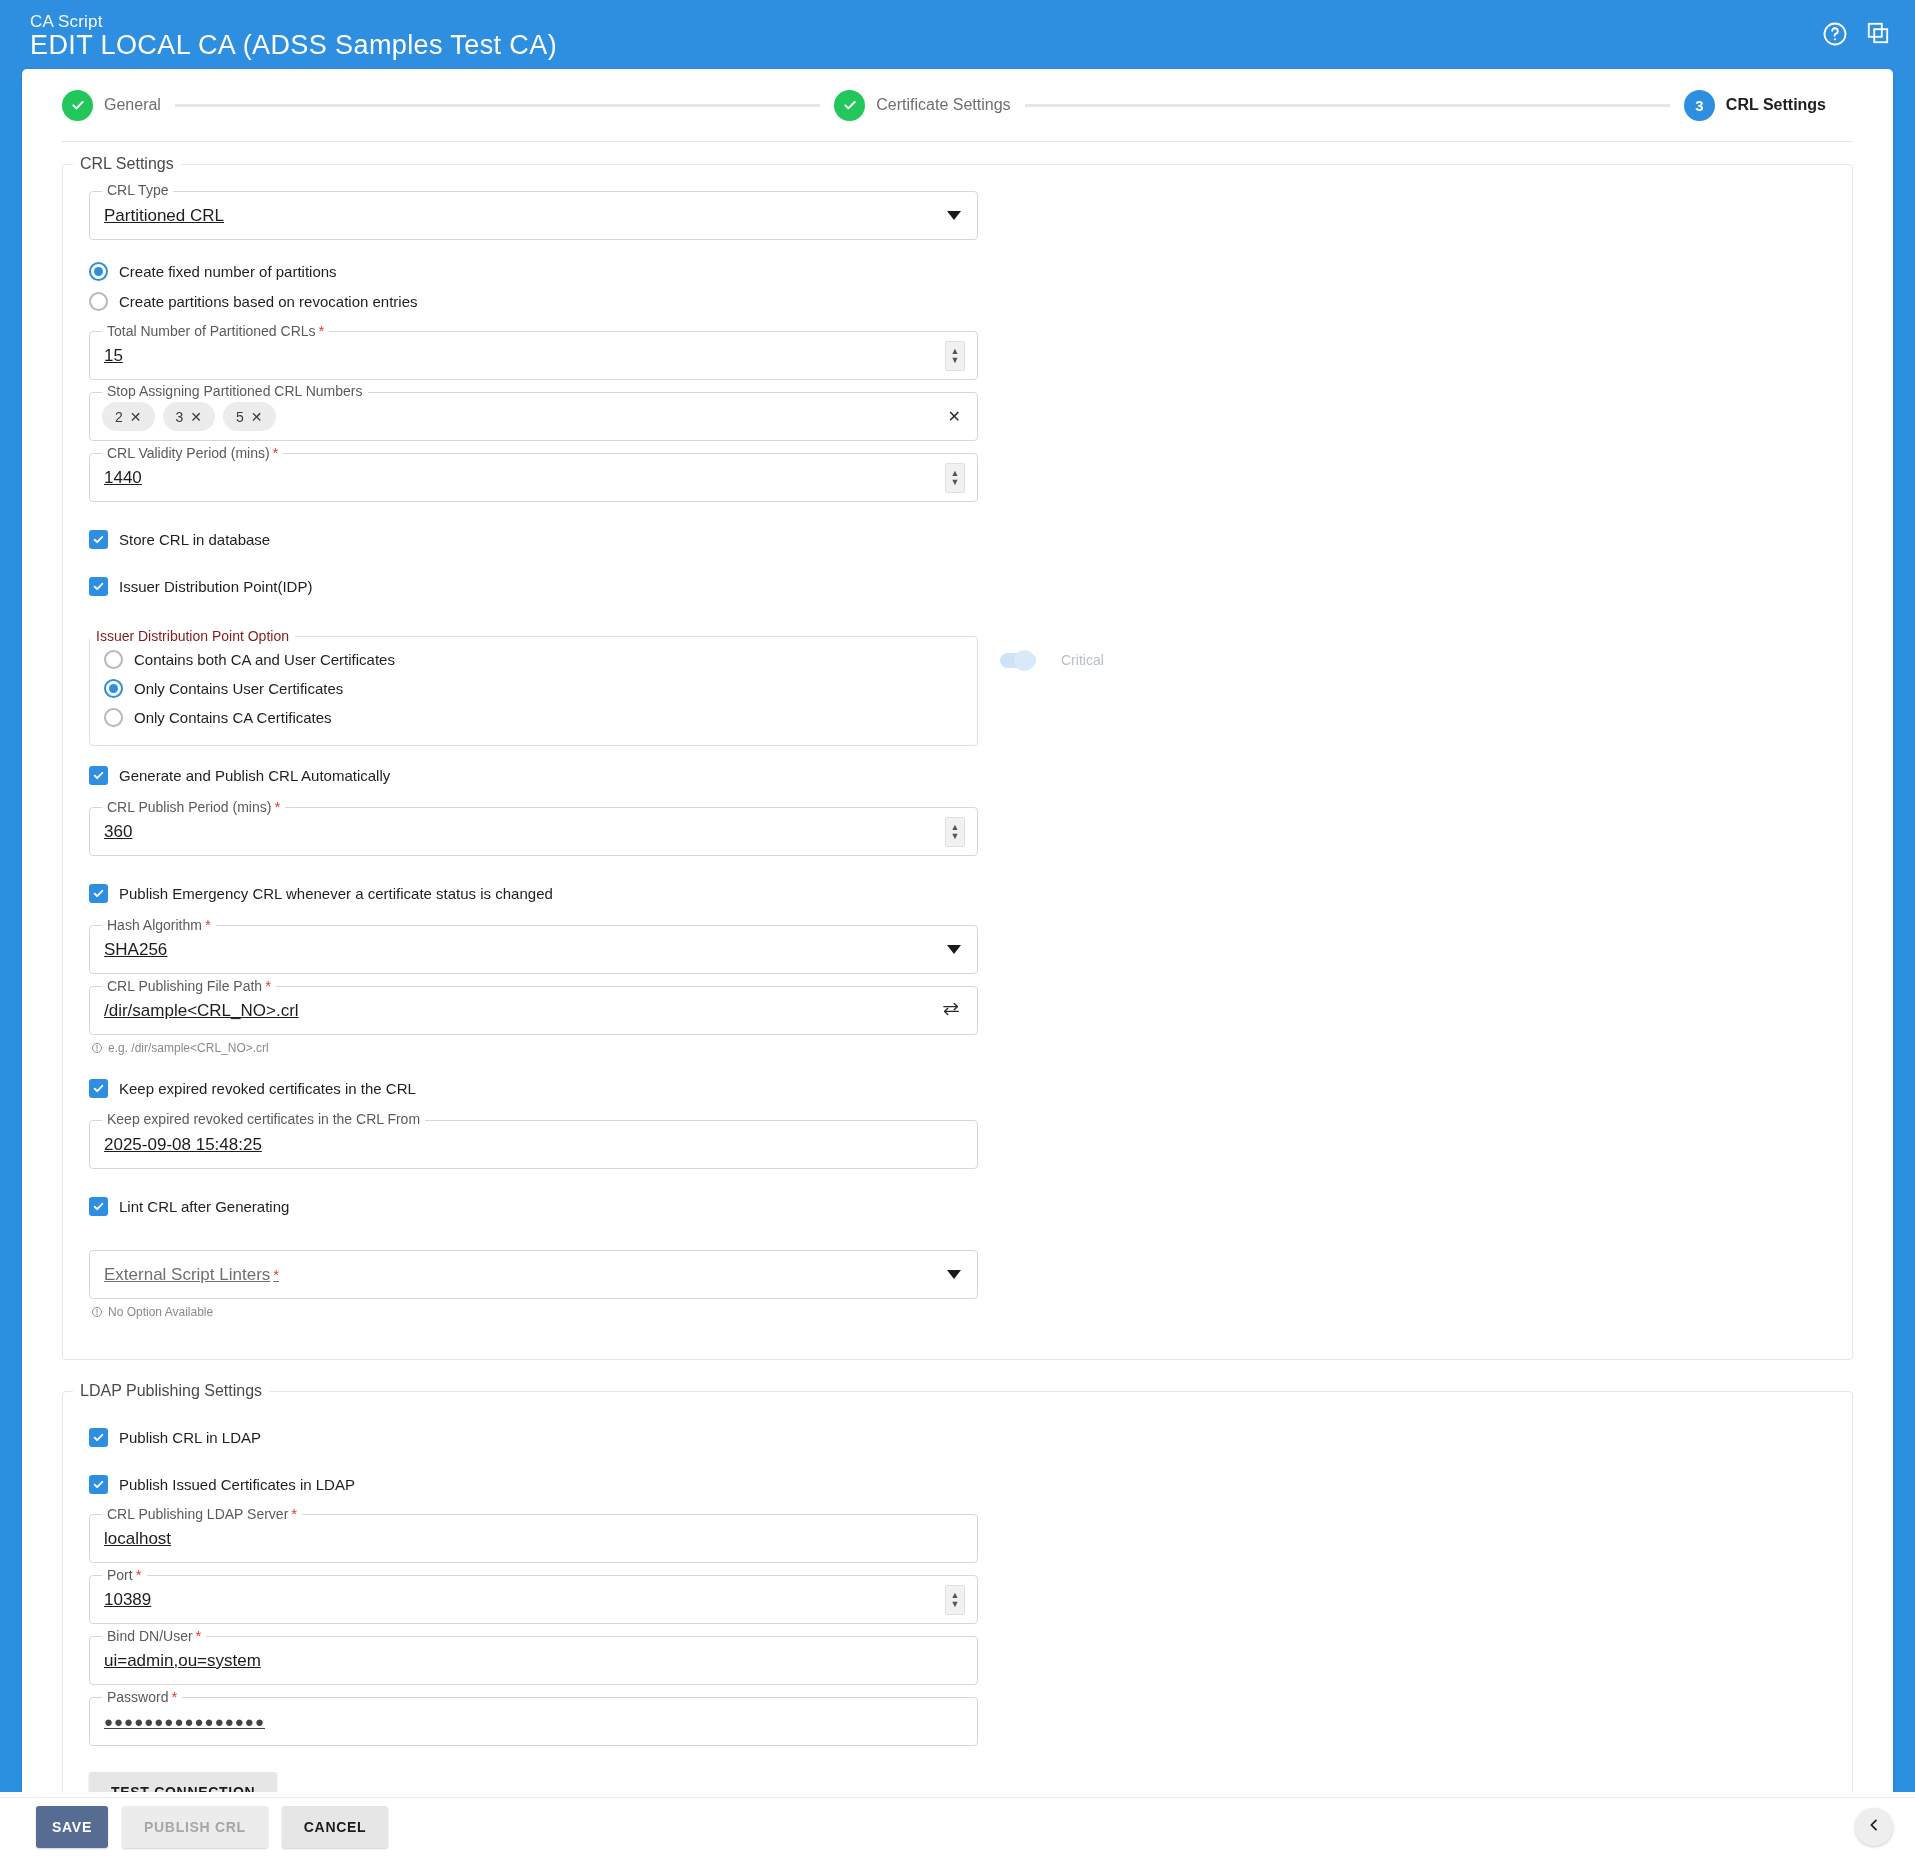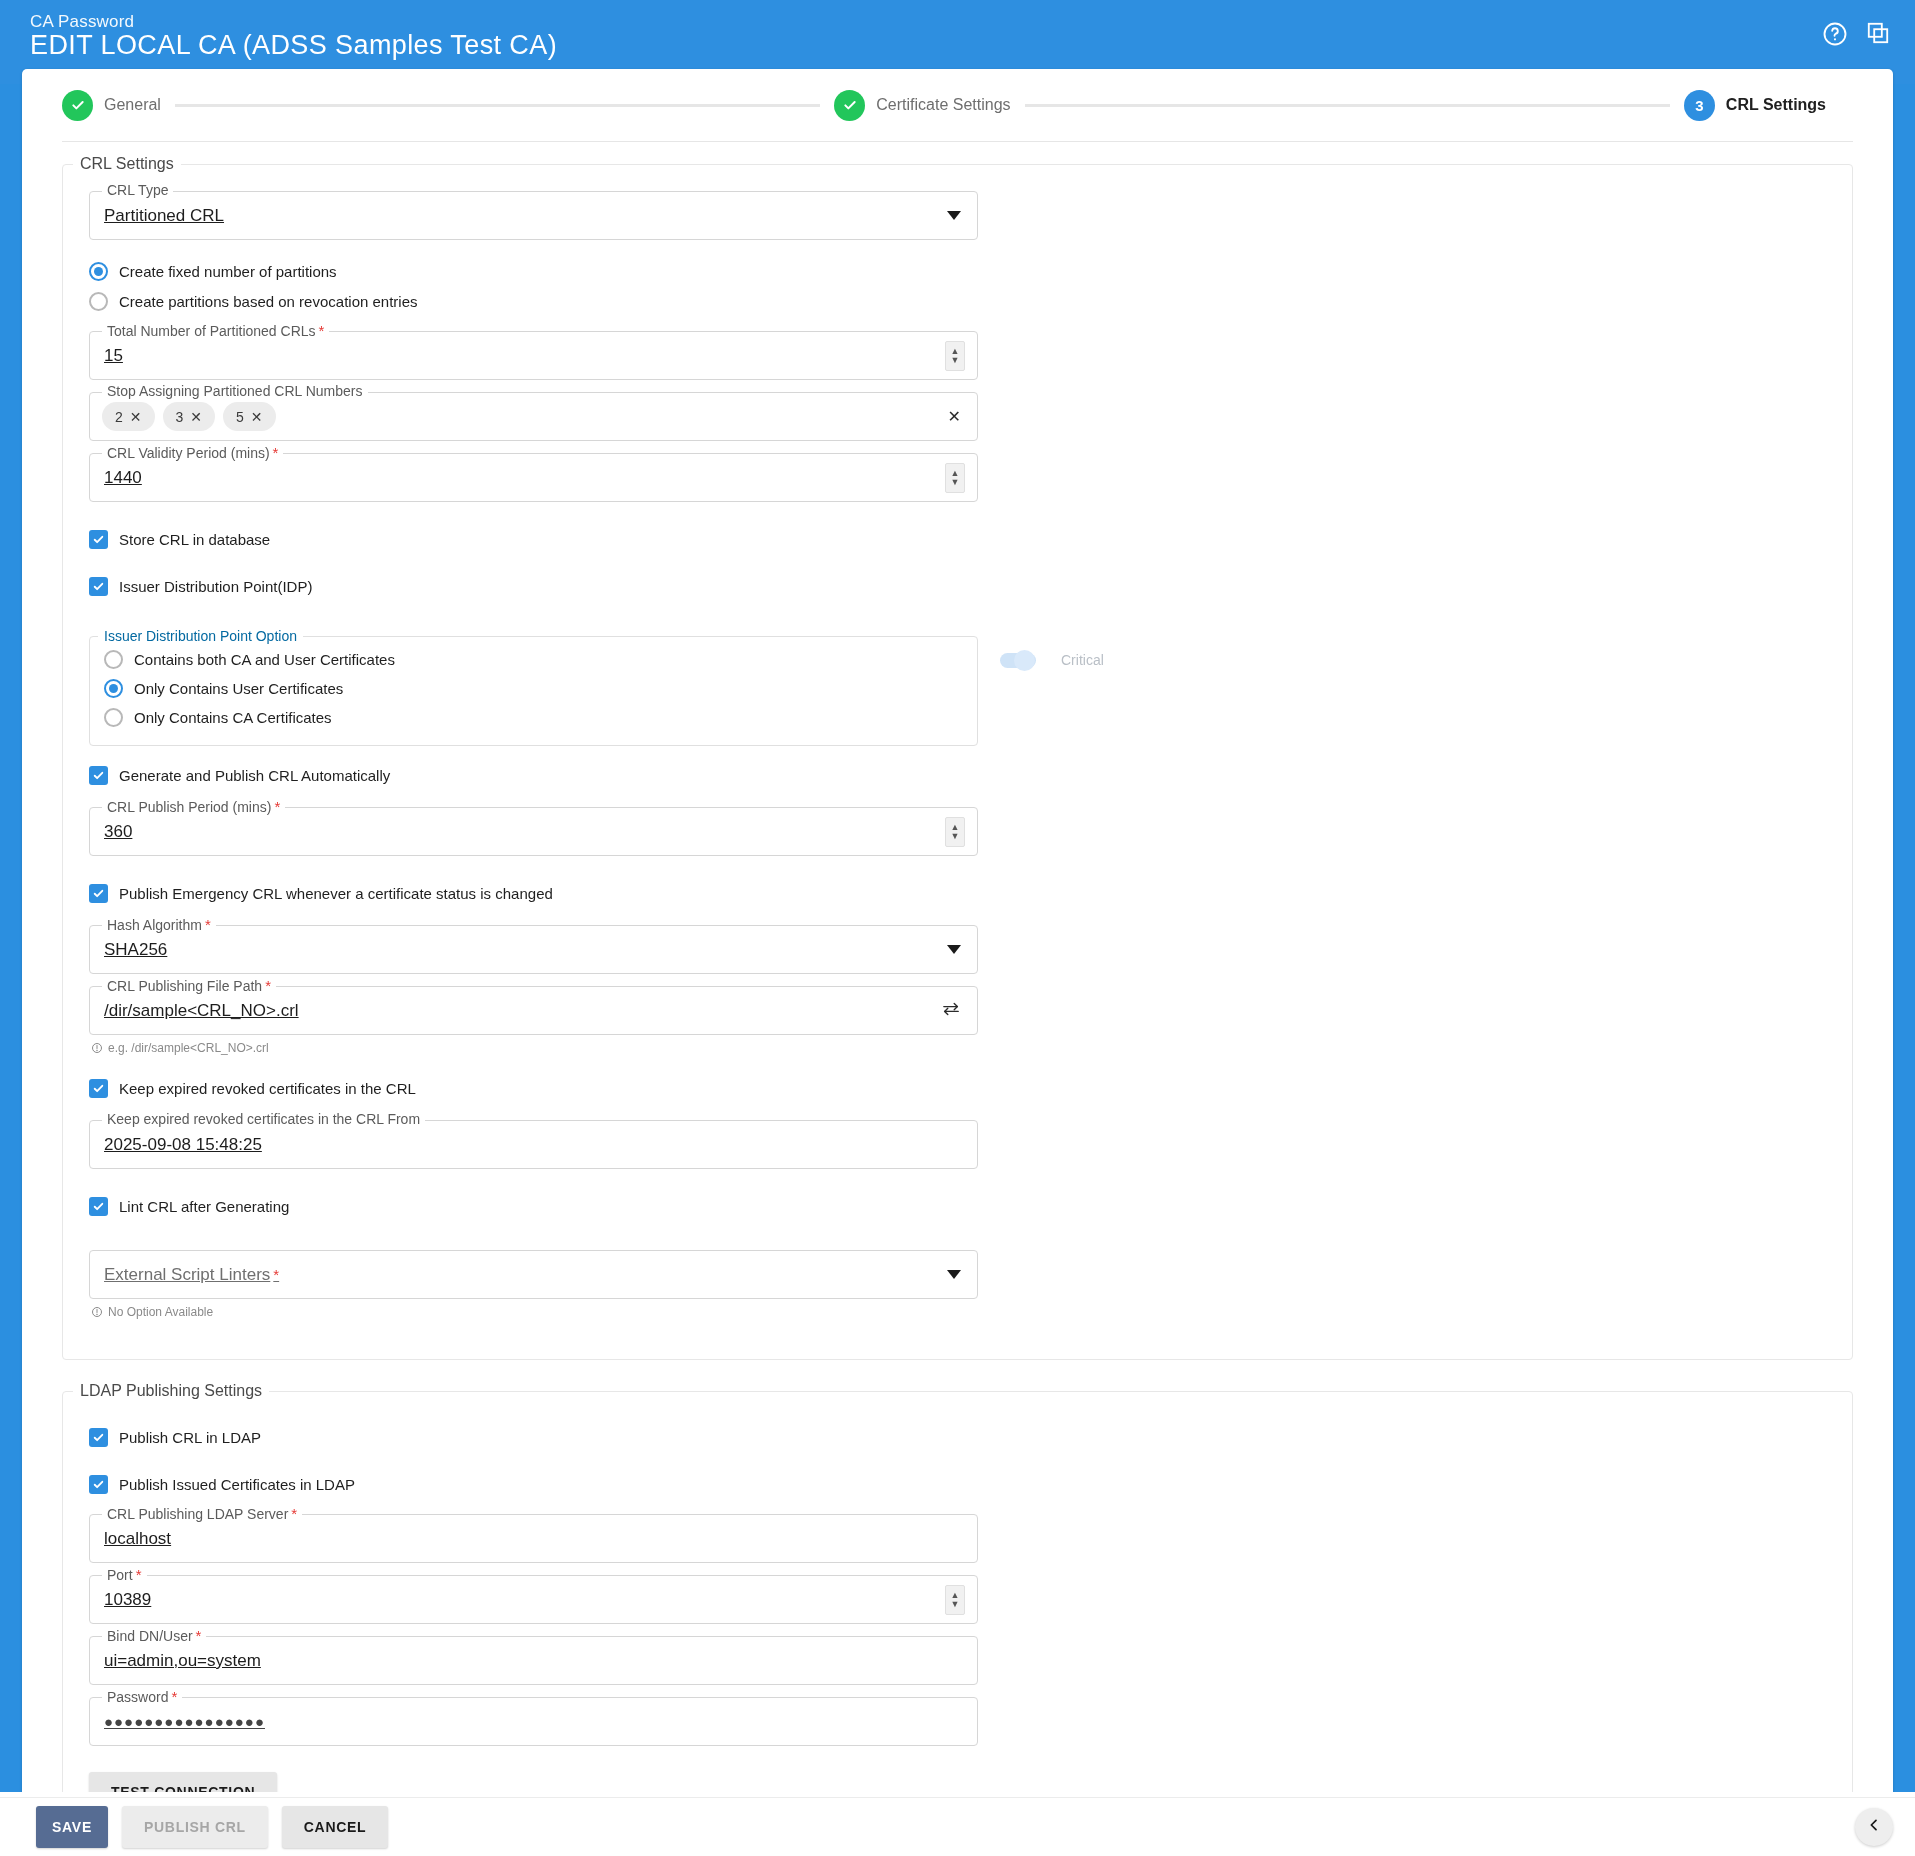--- a/index.html
+++ b/index.html
@@ -146,21 +146,21 @@
     border-radius:50%; background:#d9e9fa;
   }
   .critical-label{ font-size:14px; color:#b9bfc6; }
 
   
   fieldset.subgroup{
     border:1px solid #e0e0e0; border-radius:4px;
     width:889px; margin:4px 0 20px 12px; padding:0 0 8px 0;
   }
   fieldset.subgroup > legend{
-    font-size:14px; color:#0369a1; padding:0 6px; margin-left:8px;
+    font-size:14px; color:#7f1d1d; padding:0 6px; 
   }
   fieldset.subgroup .radio-row{ margin-left:14px; margin-bottom:10px; }
   fieldset.subgroup .radio-row:first-of-type{ margin-top:6px; }
 
   
   .btn{
     height:42px; border-radius:3px; border:none; cursor:pointer;
     font-size:14px; font-weight:bold; letter-spacing:.7px;
     display:inline-flex; align-items:center; justify-content:center;
     box-shadow:0 1px 2px rgba(0,0,0,.18);
@@ -179,21 +179,21 @@
   .collapse-btn{
     position:absolute; right:22px; top:1808px; width:38px; height:38px;
     border-radius:50%; background:#eeeeee; box-shadow:0 1px 3px rgba(0,0,0,.2);
     display:flex; align-items:center; justify-content:center; cursor:pointer;
   }
 </style>
 </head>
 <body>
 
 <div class="app-header">
-  <div class="app-subtitle">CA Password</div>
+  <div class="app-subtitle">CA Script</div>
   <div class="app-title">EDIT LOCAL CA (ADSS Samples Test CA)</div>
   <div class="header-actions">
     <span class="hdr-icon">
       <svg width="28" height="28" viewBox="0 0 24 24" fill="none" stroke="#ffffff" stroke-width="1.6">
         <circle cx="12" cy="12" r="9"></circle>
         <path d="M9.6 9.2a2.4 2.4 0 1 1 2.9 2.6c-.6.2-.9.7-.9 1.4v.4" stroke-linecap="round"></path>
         <circle cx="12" cy="16.6" r=".9" fill="#ffffff" stroke="none"></circle>
       </svg>
     </span>
     <span class="hdr-icon">

